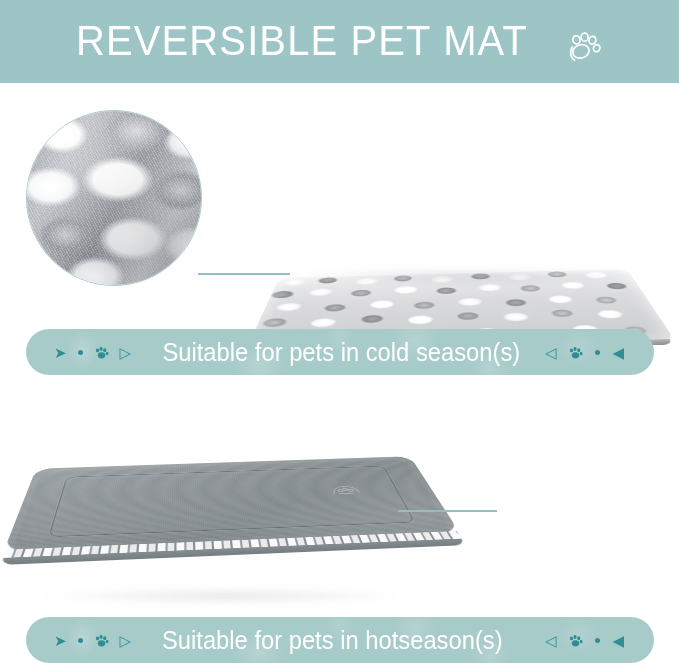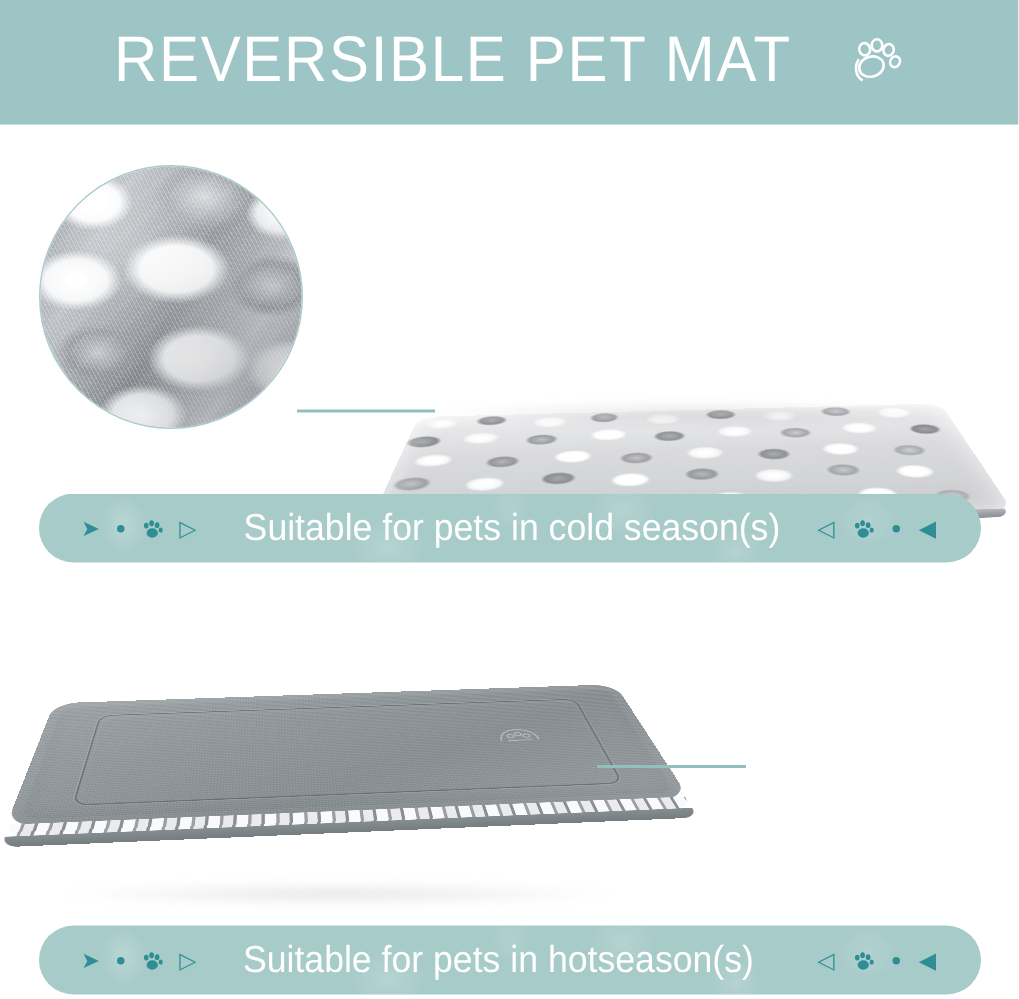--- a/index.html
+++ b/index.html
@@ -24,21 +24,21 @@
     top: 0;
     width: 679px;
     height: 83px;
     background: #9dc5c5;
     display: flex;
     align-items: center;
     justify-content: center;
   }
   .header-inner {
     display: flex;
-    align-items: flex-start;
+    align-items: flex-end;
     gap: 2px;
     transform: translateY(-1px);
   }
   .header-title {
     color: #ffffff;
     font-family: "Liberation Sans Narrow", "Liberation Sans", sans-serif;
     font-size: 43px;
     line-height: 1;
     letter-spacing: 1.2px;
     transform: scaleX(0.93);

